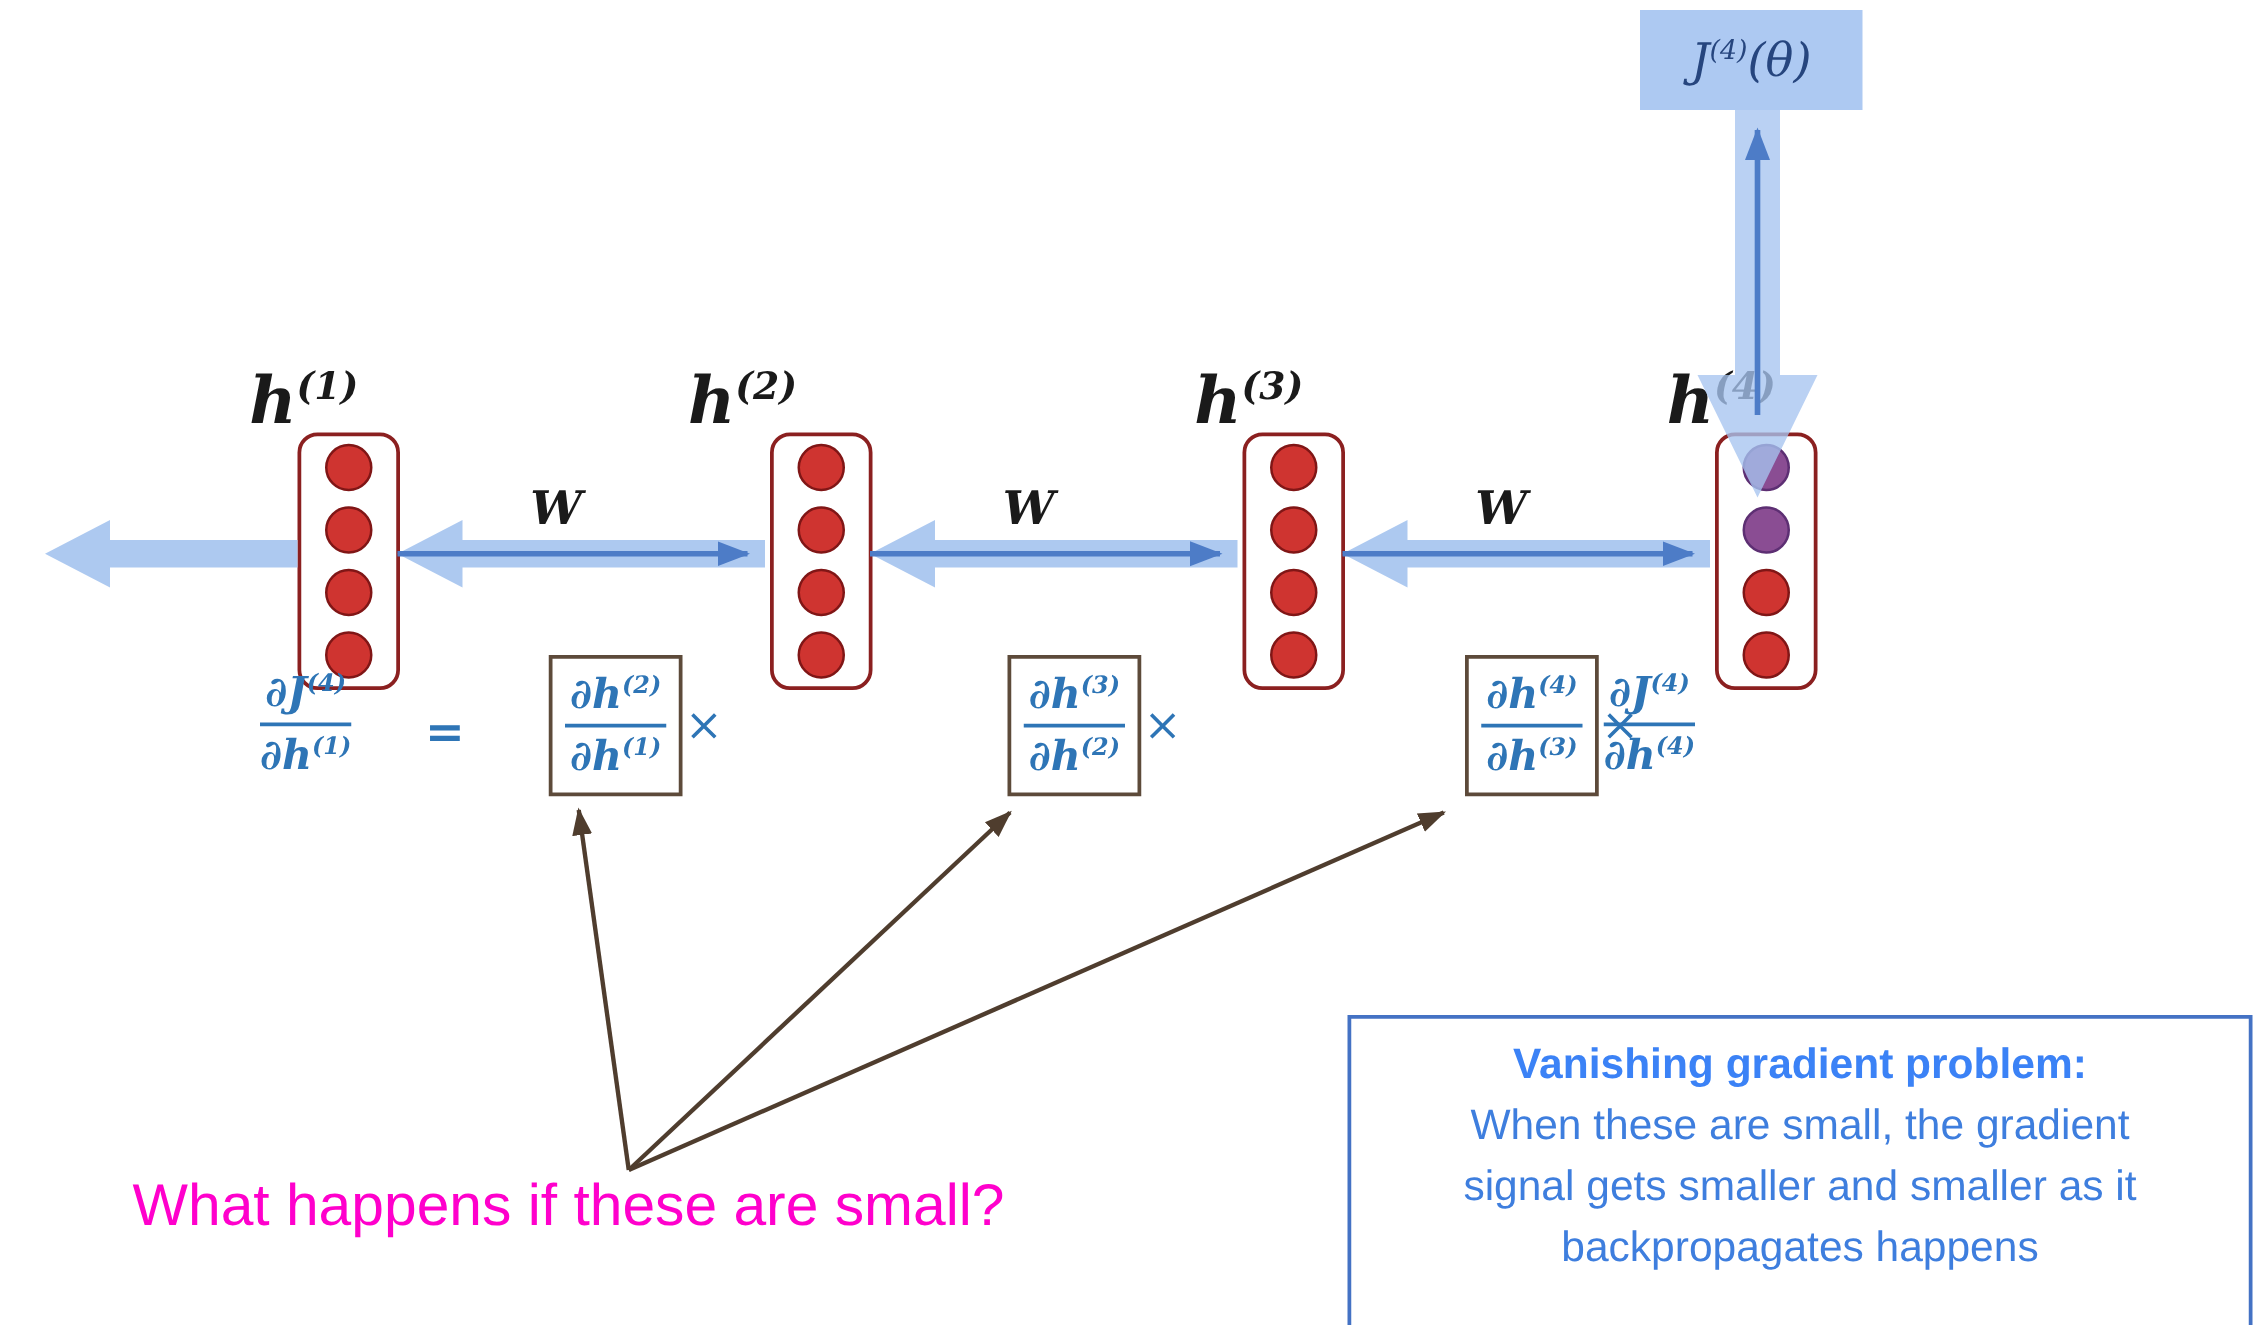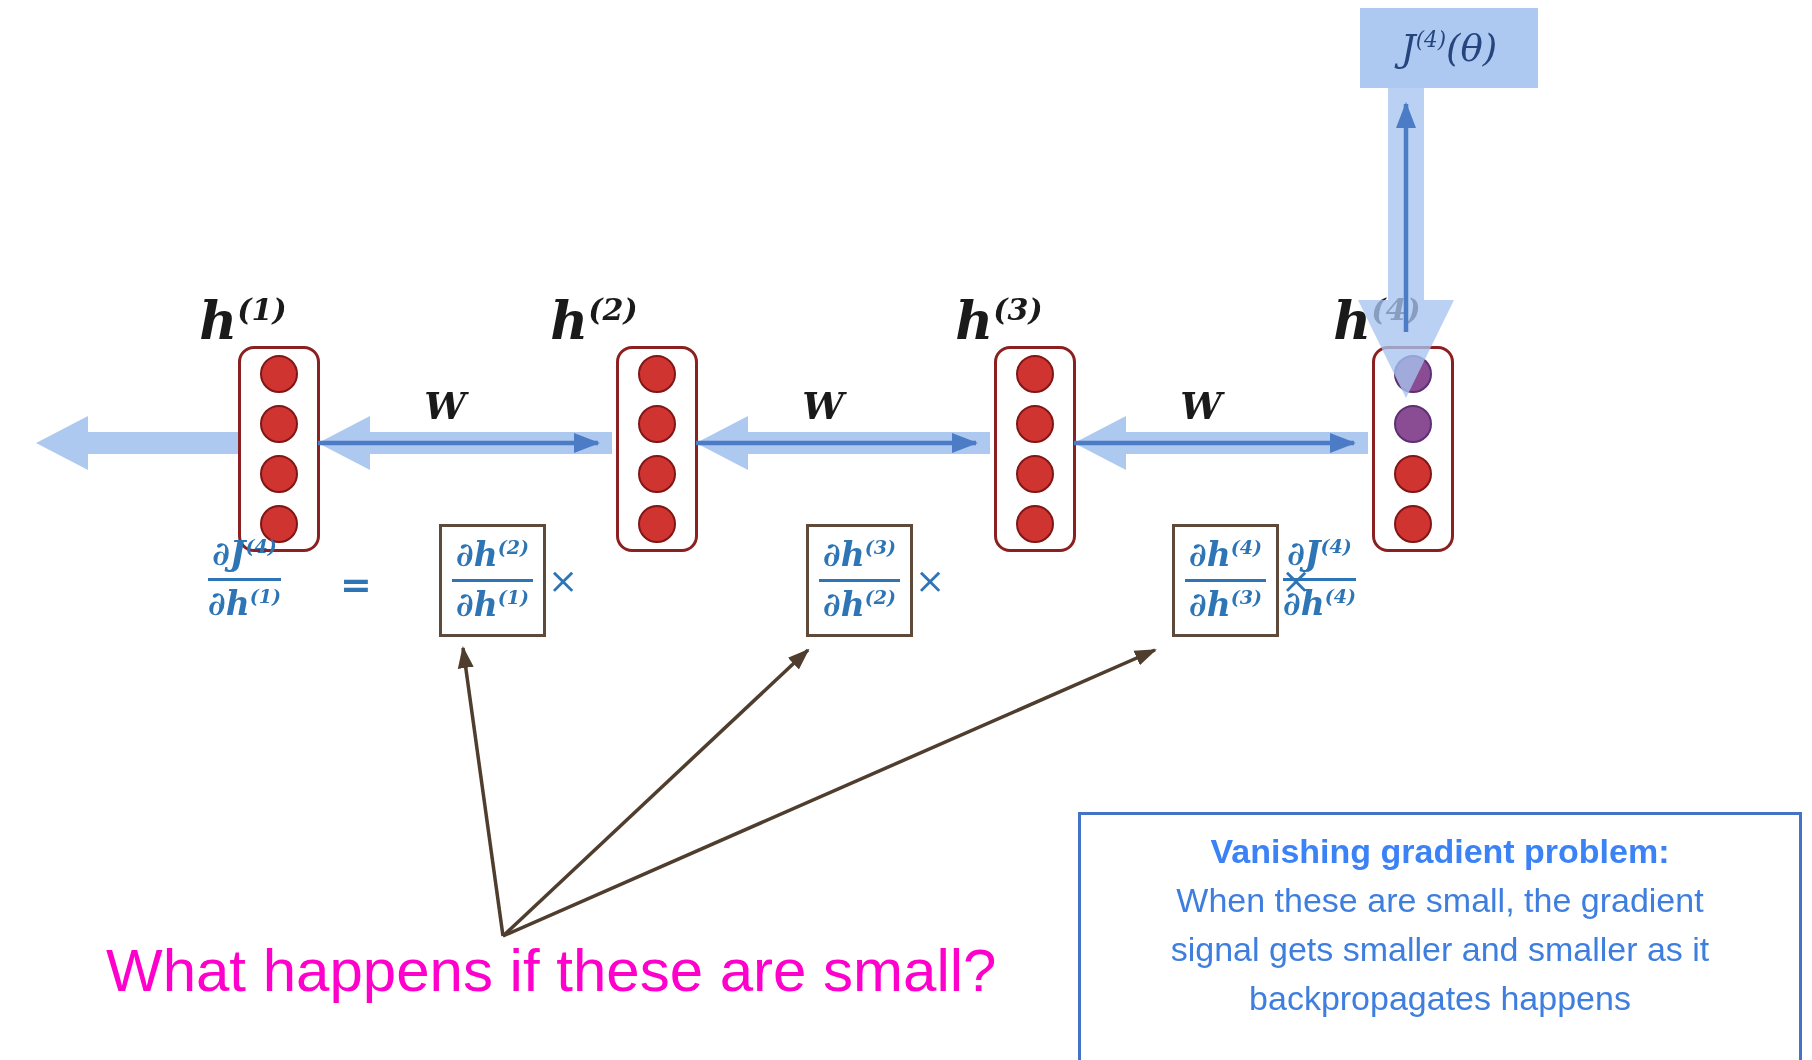--- a/index.html
+++ b/index.html
@@ -10,33 +10,33 @@
   .layer{position:absolute;top:346px;width:76px;height:200px;border:3.5px solid #8b2020;border-radius:16px;background:#fff;display:flex;flex-direction:column;align-items:center;justify-content:center;gap:12px;z-index:1;}
   .unit{width:34px;height:34px;border-radius:50%;background:#cf3430;border:2.5px solid #801616;}
   .layer4 .unit:nth-child(1),
   .layer4 .unit:nth-child(2){background:#8a4d93;border-color:#5d2f73;}
 
   .hlabel{position:absolute;top:290px;width:140px;text-align:center;font-size:52px;z-index:2;}
   .wlabel{position:absolute;top:384px;width:80px;text-align:center;font-size:37px;z-index:10;}
 
   #svg-arrows{position:absolute;left:0;top:0;z-index:5;pointer-events:none;}
 
-  .jbox{position:absolute;left:1312px;top:8px;width:178px;height:80px;background:#adc9f2;z-index:10;display:flex;align-items:center;justify-content:center;font-family:"DejaVu Serif",serif;font-style:italic;font-size:37px;color:#26457e;margin-left:48px;}
+  .jbox{position:absolute;left:1312px;top:8px;width:178px;height:80px;background:#adc9f2;z-index:10;display:flex;align-items:center;justify-content:center;font-family:"DejaVu Serif",serif;font-style:italic;font-size:37px;color:#26457e;}
 
   .frac{display:inline-block;text-align:center;font-family:"DejaVu Serif",serif;font-style:italic;font-weight:bold;font-size:33px;color:#2e75b6;line-height:1.12;}
   .frac .num{padding:0 4px 1px;}
   .frac .den{border-top:3px solid #2e75b6;padding-top:5px;margin-top:4px;}
 
   .eq{position:absolute;z-index:10;}
   .equals{font-family:"DejaVu Serif",serif;font-weight:bold;font-size:38px;color:#2e75b6;}
   .term{display:flex;align-items:center;margin-left:36px;}
   .termbox{border:3px solid #5d4a3a;padding:10px 10px;background:transparent;}
   .times{font-family:"DejaVu Serif",serif;font-size:36px;color:#2e75b6;margin-left:2px;}
 
-  .question{position:absolute;left:106px;top:936px;font-size:60px;color:#ff00cc;z-index:10;white-space:nowrap;}
+  .question{position:absolute;left:106px;top:936px;font-size:47px;color:#ff00cc;z-index:10;white-space:nowrap;}
 
   .infobox{position:absolute;left:1078px;top:812px;width:718px;height:246px;border:3px solid #4472c4;z-index:10;text-align:center;color:#3e7ede;font-size:34px;line-height:1.44;padding-top:12px;background:#fff;}
   .infobox .title{font-weight:bold;color:#3b82f6;}
 </style>
 </head>
 <body>
 
 <div id="canvas">
 
   <div class="layer" style="left:238px">

